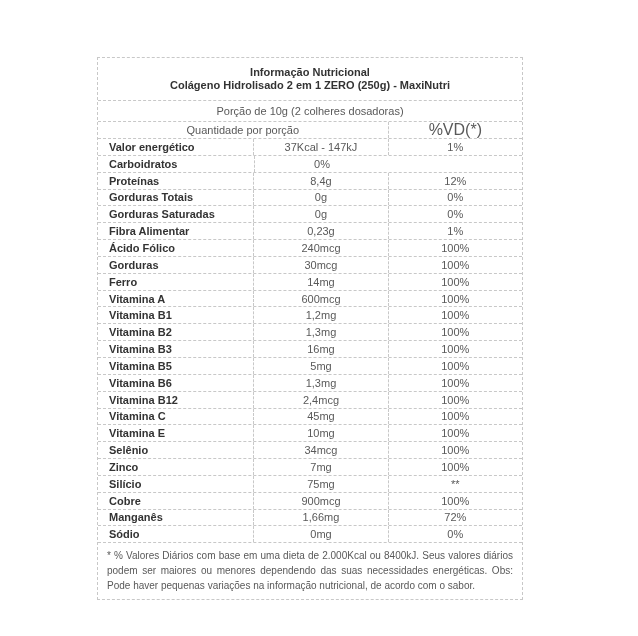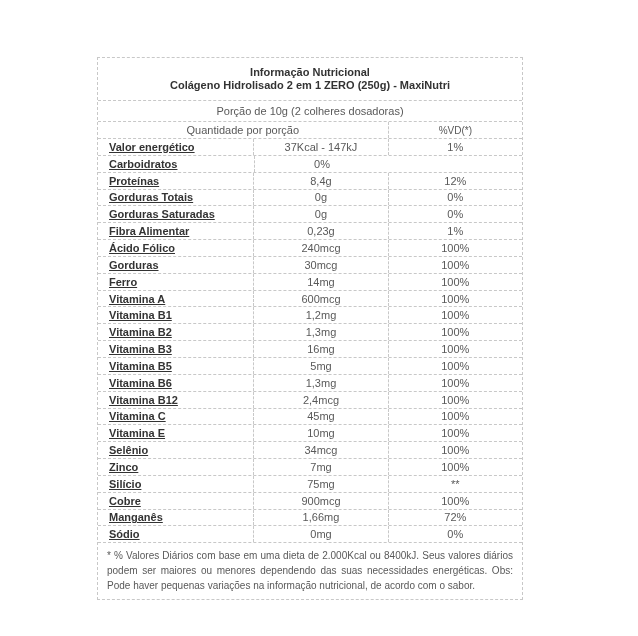--- a/index.html
+++ b/index.html
@@ -42,36 +42,36 @@
   }
   .header-row .qty-header {
     width: 291px;
     display: flex; align-items: center; justify-content: center;
     font-size: 11px; color: #595959;
   }
   .header-row .vd-header {
     width: 135px;
     border-left: 1px dashed #c8c8c8;
     display: flex; align-items: center; justify-content: center;
-    font-size: 10px; color: #595959;
+    font-size: 16px; color: #595959;
   }
   
   .data-row {
     height: 16.85px;
     border-top: 1px dashed #c8c8c8;
     display: flex;
   }
   .data-row .cell {
     display: flex; align-items: center;
     font-size: 11px;
   }
   .data-row .label {
     width: 156px;
     padding-left: 11px;
-    font-weight: 700; color: #333333; text-decoration: underline;
+    font-weight: 700; color: #333333;
   }
   .data-row .qty {
     width: 135px;
     border-left: 1px dashed #c8c8c8;
     justify-content: center;
     color: #595959;
   }
   .data-row .vd {
     width: 135px;
     border-left: 1px dashed #c8c8c8;

